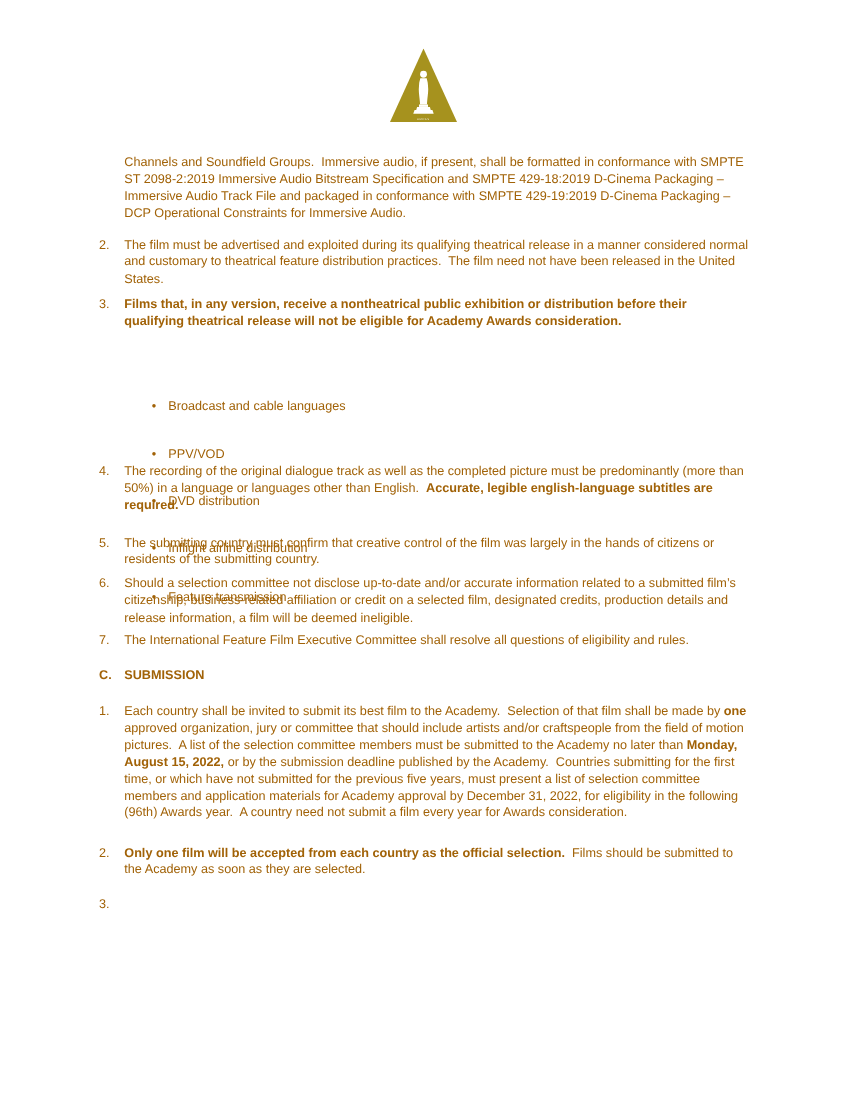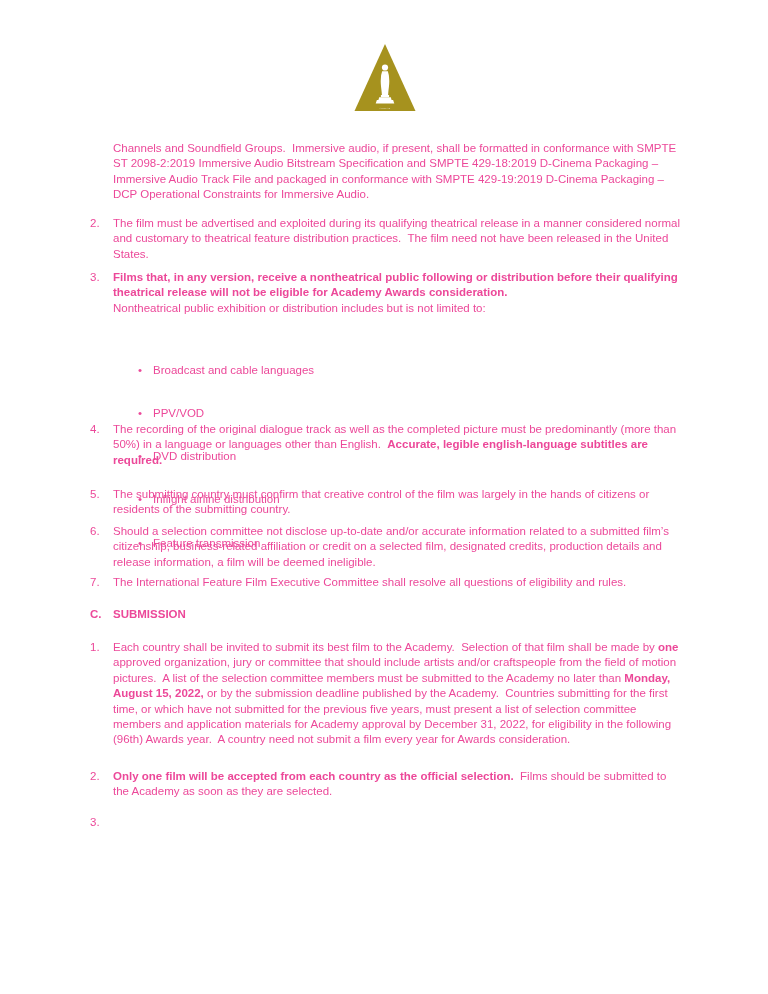--- a/index.html
+++ b/index.html
@@ -2,21 +2,21 @@
 <html><head>
 <meta charset="utf-8">
 <style>
   html,body { margin:0; padding:0; background:#e8e8e8; }
   .page {
     position:relative;
     width:768px; height:994px;
     margin:0 auto;
     background:#ffffff;
     font-family:"Liberation Sans","DejaVu Sans",sans-serif;
-    color:#ec4899;
+    color:#a16207;
     overflow:hidden;
   }
   .logo {
     position:absolute; left:354px; top:44px;
     width:62px; height:67px;
   }
   .block {
     position:absolute; left:90px; right:87px;
     font-size:11.5px; line-height:15.4px;
     white-space:pre-wrap;
@@ -42,21 +42,21 @@
       <path d="M24.7,53.2 L36.3,53.2 L37.1,56 L23.9,56 Z"></path>
       <path d="M22.4,56 L38.6,56 L39.8,59.5 L21.2,59.5 Z"></path>
       <text x="30.5" y="65" text-anchor="middle" font-size="2.5" letter-spacing="0.6" fill="#ffffff" opacity="0.85">AMPAS</text>
     </g>
   </svg>
 
   <div class="block hang" style="top:141px"><span>Channels and Soundfield Groups.  Immersive audio, if present, shall be formatted in conformance with SMPTE ST 2098-2:2019 Immersive Audio Bitstream Specification and SMPTE 429-18:2019 D-Cinema Packaging – Immersive Audio Track File and packaged in conformance with SMPTE 429-19:2019 D-Cinema Packaging – DCP Operational Constraints for Immersive Audio.</span></div>
 
   <div class="block hang" style="top:216px"><span class="num">2.</span><span>The film must be advertised and exploited during its qualifying theatrical release in a manner considered normal and customary to theatrical feature distribution practices.  The film need not have been released in the United States.</span></div>
 
-  <div class="block hang" style="top:270px"><span class="num">3.</span><b>Films that, in any version, receive a nontheatrical public following or distribution before their qualifying theatrical release will not be eligible for Academy Awards consideration.</b><br><span>Nontheatrical public exhibition or distribution includes but is not limited to:</span></div>
+  <div class="block hang" style="top:270px"><span class="num">3.</span><b>Films that, in any version, receive a nontheatrical public exhibition or distribution before their qualifying theatrical release will not be eligible for Academy Awards consideration.</b><br></div>
 
   <div class="block" style="top:333px">
     <div class="bullet-row"><span class="bdot">•</span><span>Broadcast and cable languages</span></div>
     <div class="bullet-row"><span class="bdot">•</span><span>PPV/VOD</span></div>
     <div class="bullet-row"><span class="bdot">•</span><span>DVD distribution</span></div>
     <div class="bullet-row"><span class="bdot">•</span><span>Inflight airline distribution</span></div>
     <div class="bullet-row"><span class="bdot">•</span><span>Feature transmission</span></div>
   </div>
 
   <div class="block hang" style="top:422px"><span class="num">4.</span><span>The recording of the original dialogue track as well as the completed picture must be predominantly (more than 50%) in a language or languages other than English.  </span><b>Accurate, legible english-language subtitles are required.</b></div>

